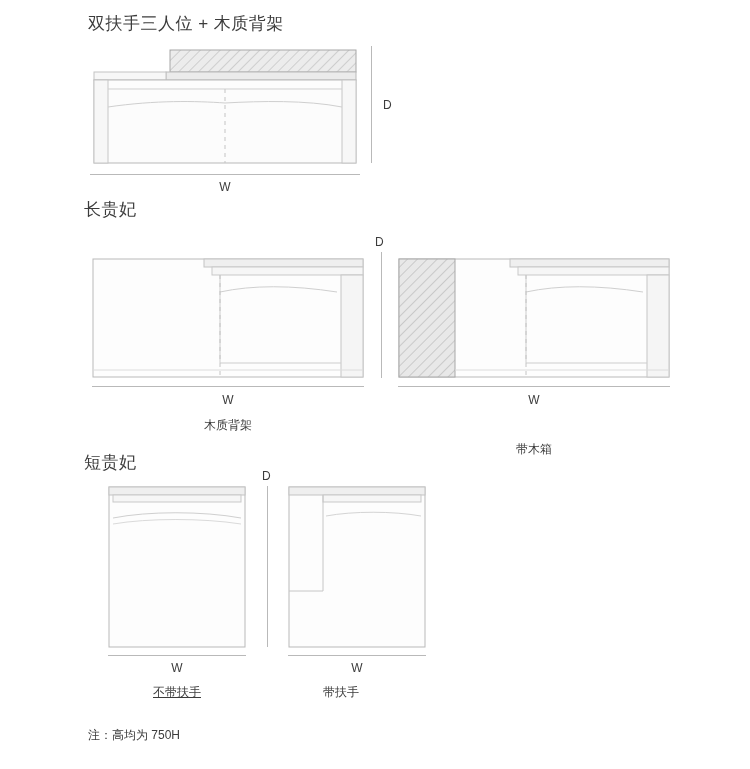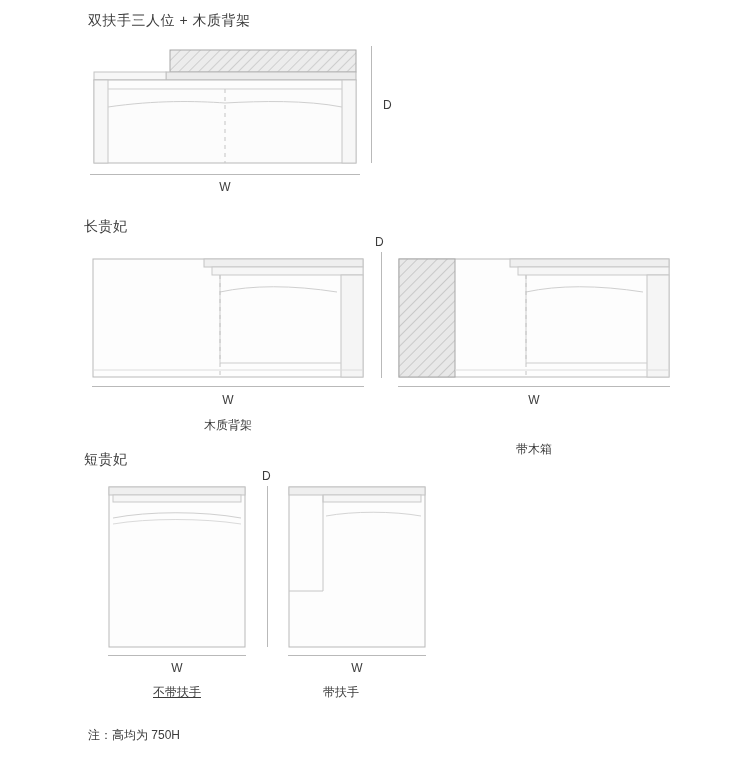--- a/index.html
+++ b/index.html
@@ -11,21 +11,21 @@
     width: 750px;
     height: 769px;
     position: relative;
     font-family: "Liberation Sans", sans-serif;
     color: #444;
     font-size: 12px;
     overflow: hidden;
   }
   .section-title {
     position: absolute;
-    font-size: 14px;
+    font-size: 17px;
     color: #3c3c3c;
     letter-spacing: 0.5px;
     white-space: nowrap;
   }
   .caption {
     position: absolute;
     font-size: 12px;
     color: #3c3c3c;
     text-align: center;
     white-space: nowrap;
@@ -91,21 +91,21 @@
     <line x1="139" y1="44" x2="139" y2="118" stroke="#c4c4c4" stroke-width="1" stroke-dasharray="4 4"></line>
   </svg>
 </div>
 
 <div class="rule-v" style="left:371px; top:46px; height:117px;"></div>
 <div class="dim-label" style="left:383px; top:98px;">D</div>
 
 <div class="rule-h" style="left:90px; top:174px; width:270px;"></div>
 <div class="caption" style="left:165px; top:180px; width:120px;">W</div>
 
-<div class="section-title" style="left:84px; top:218px;">长贵妃</div>
+<div class="section-title" style="left:84px; top:198px;">长贵妃</div>
 
 <div class="rule-v" style="left:381px; top:252px; height:126px;"></div>
 <div class="dim-label" style="left:375px; top:235px;">D</div>
 
 <div class="fig" style="left:92px; top:258px;">
   <svg width="272" height="120" viewBox="0 0 272 120">
 
     <rect x="1" y="1" width="270" height="118" fill="#fdfdfd" stroke="#b9b9b9" stroke-width="1"></rect>
 
     <rect x="112" y="1" width="159" height="8" fill="#efefef" stroke="#c3c3c3" stroke-width="1"></rect>

